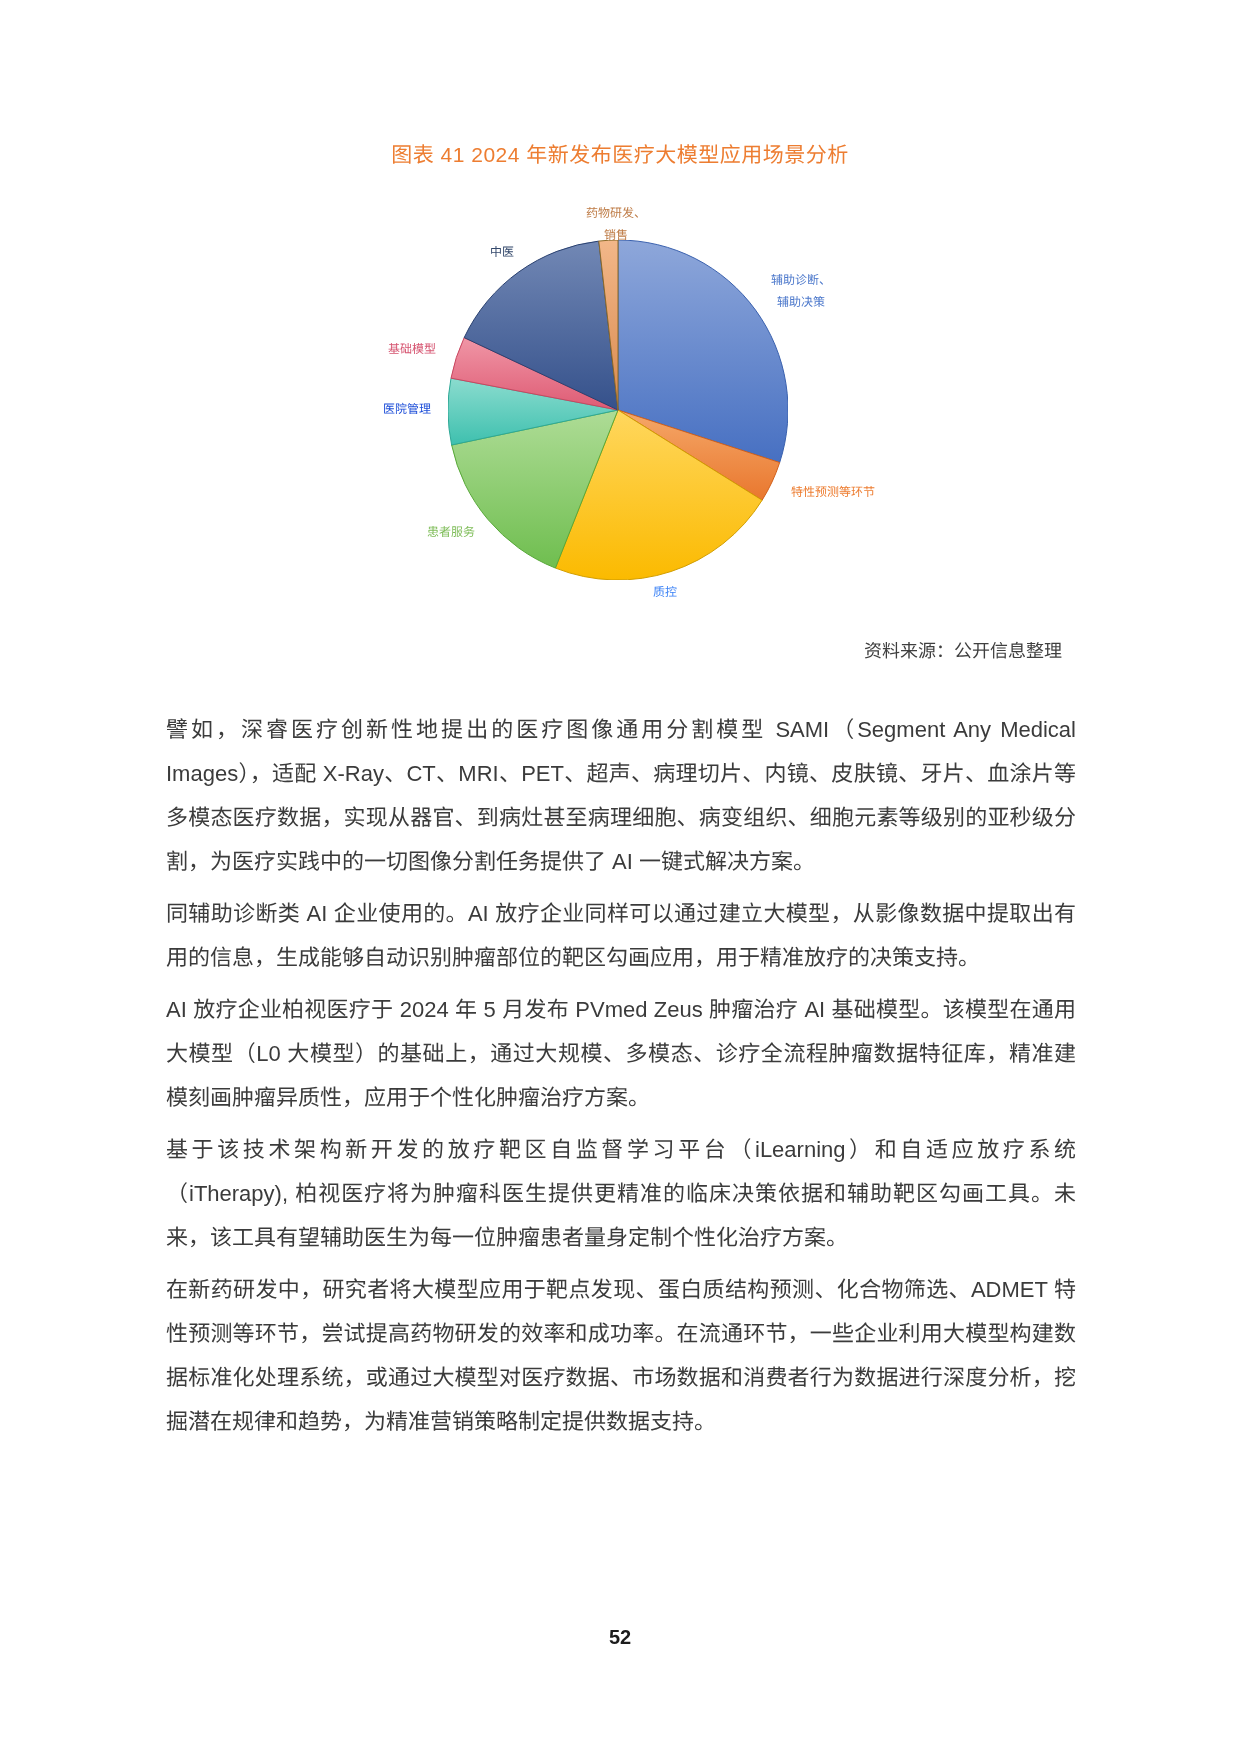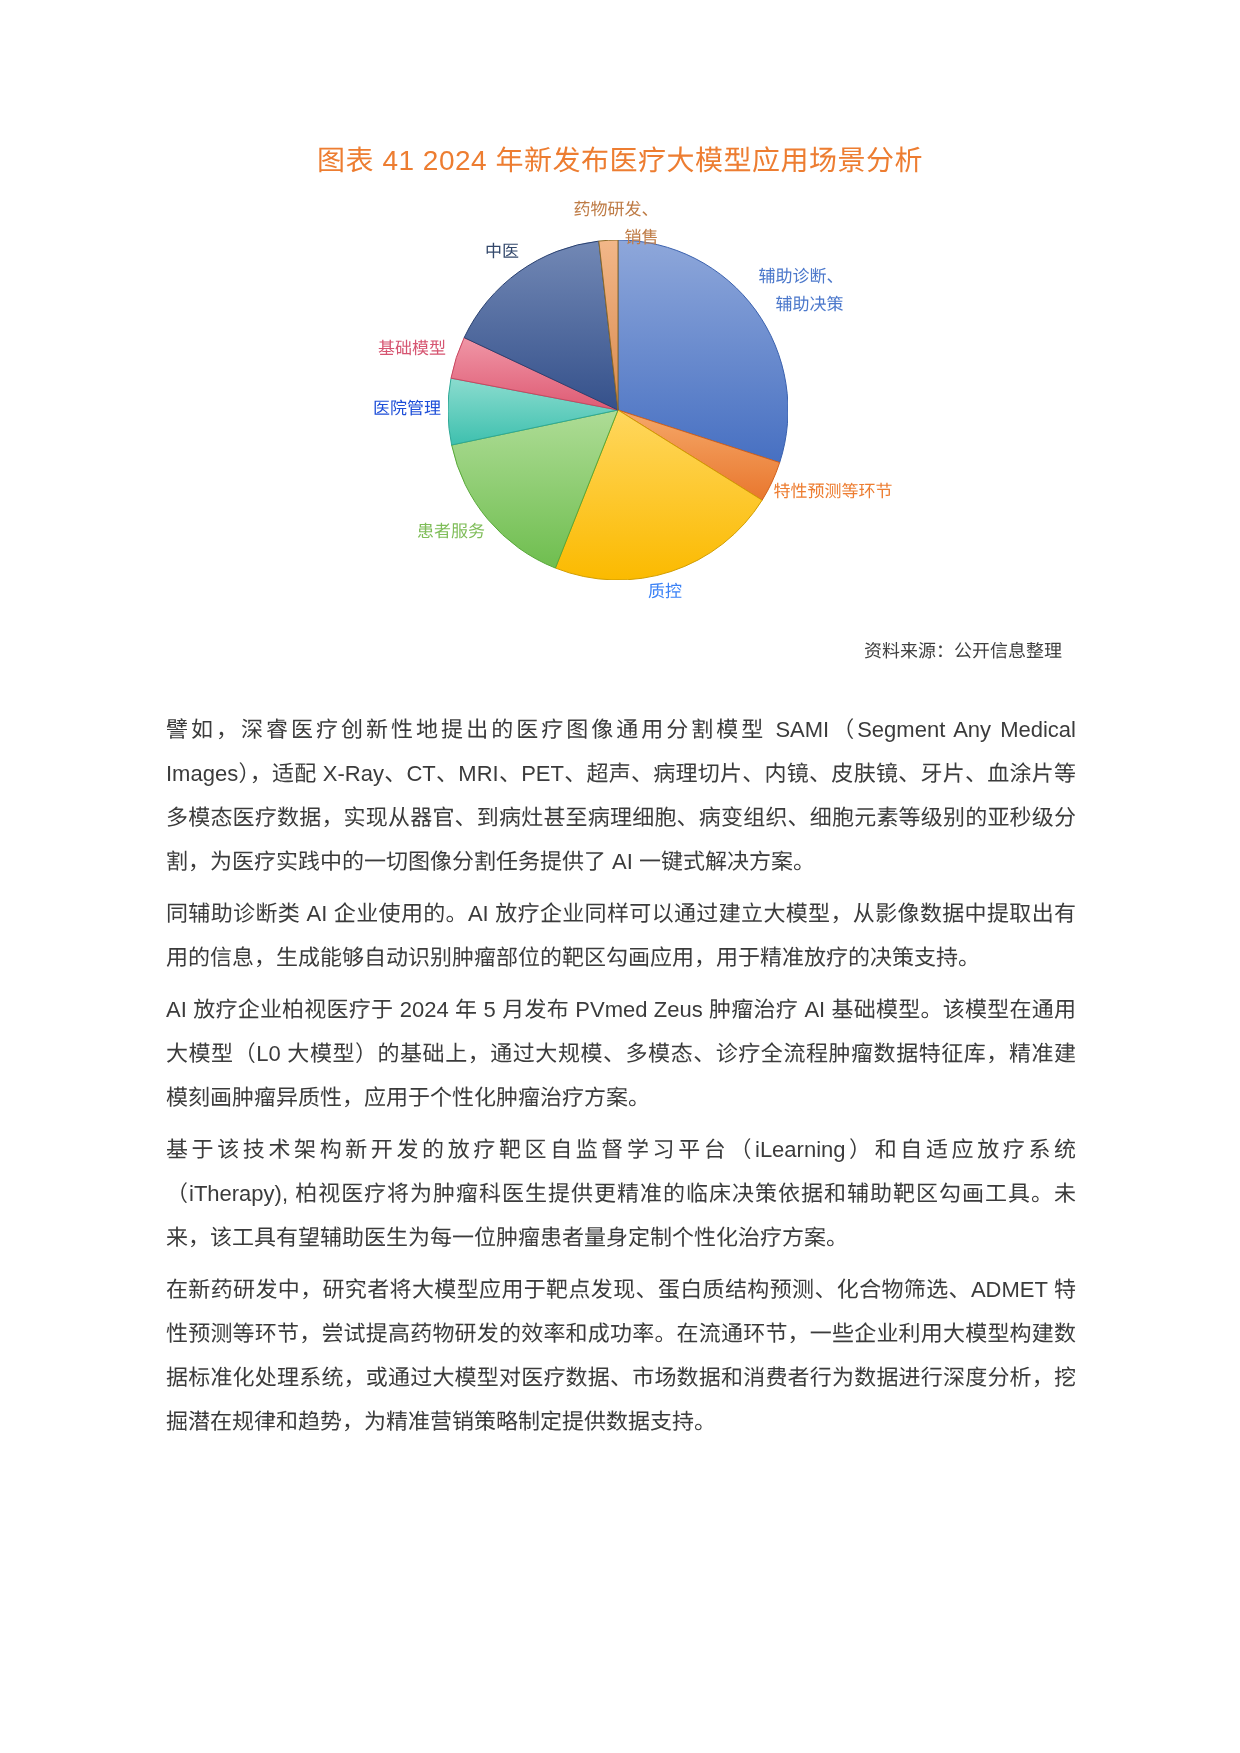--- a/index.html
+++ b/index.html
@@ -9,26 +9,26 @@
     margin:0 auto;
     background:#ffffff;
     font-family:"Liberation Sans","DejaVu Sans",sans-serif;
     overflow:hidden;
   }
   
   .figure{position:relative;width:1240px;height:690px;}
   .chart-title{
     position:absolute;left:0;top:138px;width:100%;
     text-align:center;
-    font-size:28px;font-weight:400;letter-spacing:.5px;
+    font-size:21px;font-weight:400;letter-spacing:.5px;
   }
   .pie-svg{position:absolute;left:448px;top:240px;width:340px;height:340px;}
   .pie-label{
     position:absolute;transform:translate(-50%,-50%);
-    font-size:17px;line-height:28px;text-align:right;
+    font-size:12px;line-height:22px;text-align:center;
     white-space:pre-line;pointer-events:none;
   }
   .source-note{
     position:absolute;right:178px;top:636px;
     font-size:18px;color:#3f3f3f;
   }
   
   .body-text{
     margin:0 164px 0 166px;
     padding-top:18px;
@@ -112,13 +112,14 @@
 
   <section class="body-text">
 
       <p>譬如，深睿医疗创新性地提出的医疗图像通用分割模型 SAMI（Segment Any Medical Images），适配 X-Ray、CT、MRI、PET、超声、病理切片、内镜、皮肤镜、牙片、血涂片等多模态医疗数据，实现从器官、到病灶甚至病理细胞、病变组织、细胞元素等级别的亚秒级分割，为医疗实践中的一切图像分割任务提供了 AI 一键式解决方案。</p>
       <p>同辅助诊断类 AI 企业使用的。AI 放疗企业同样可以通过建立大模型，从影像数据中提取出有用的信息，生成能够自动识别肿瘤部位的靶区勾画应用，用于精准放疗的决策支持。</p>
       <p>AI 放疗企业柏视医疗于 2024 年 5 月发布 PVmed Zeus 肿瘤治疗 AI 基础模型。该模型在通用大模型（L0 大模型）的基础上，通过大规模、多模态、诊疗全流程肿瘤数据特征库，精准建模刻画肿瘤异质性，应用于个性化肿瘤治疗方案。</p>
       <p>基于该技术架构新开发的放疗靶区自监督学习平台（iLearning）和自适应放疗系统（iTherapy), 柏视医疗将为肿瘤科医生提供更精准的临床决策依据和辅助靶区勾画工具。未来，该工具有望辅助医生为每一位肿瘤患者量身定制个性化治疗方案。</p>
       <p>在新药研发中，研究者将大模型应用于靶点发现、蛋白质结构预测、化合物筛选、ADMET 特性预测等环节，尝试提高药物研发的效率和成功率。在流通环节，一些企业利用大模型构建数据标准化处理系统，或通过大模型对医疗数据、市场数据和消费者行为数据进行深度分析，挖掘潜在规律和趋势，为精准营销策略制定提供数据支持。</p>
     </section>
 
+  <div class="page-number">52</div>
 </div>
 
 </body></html>

